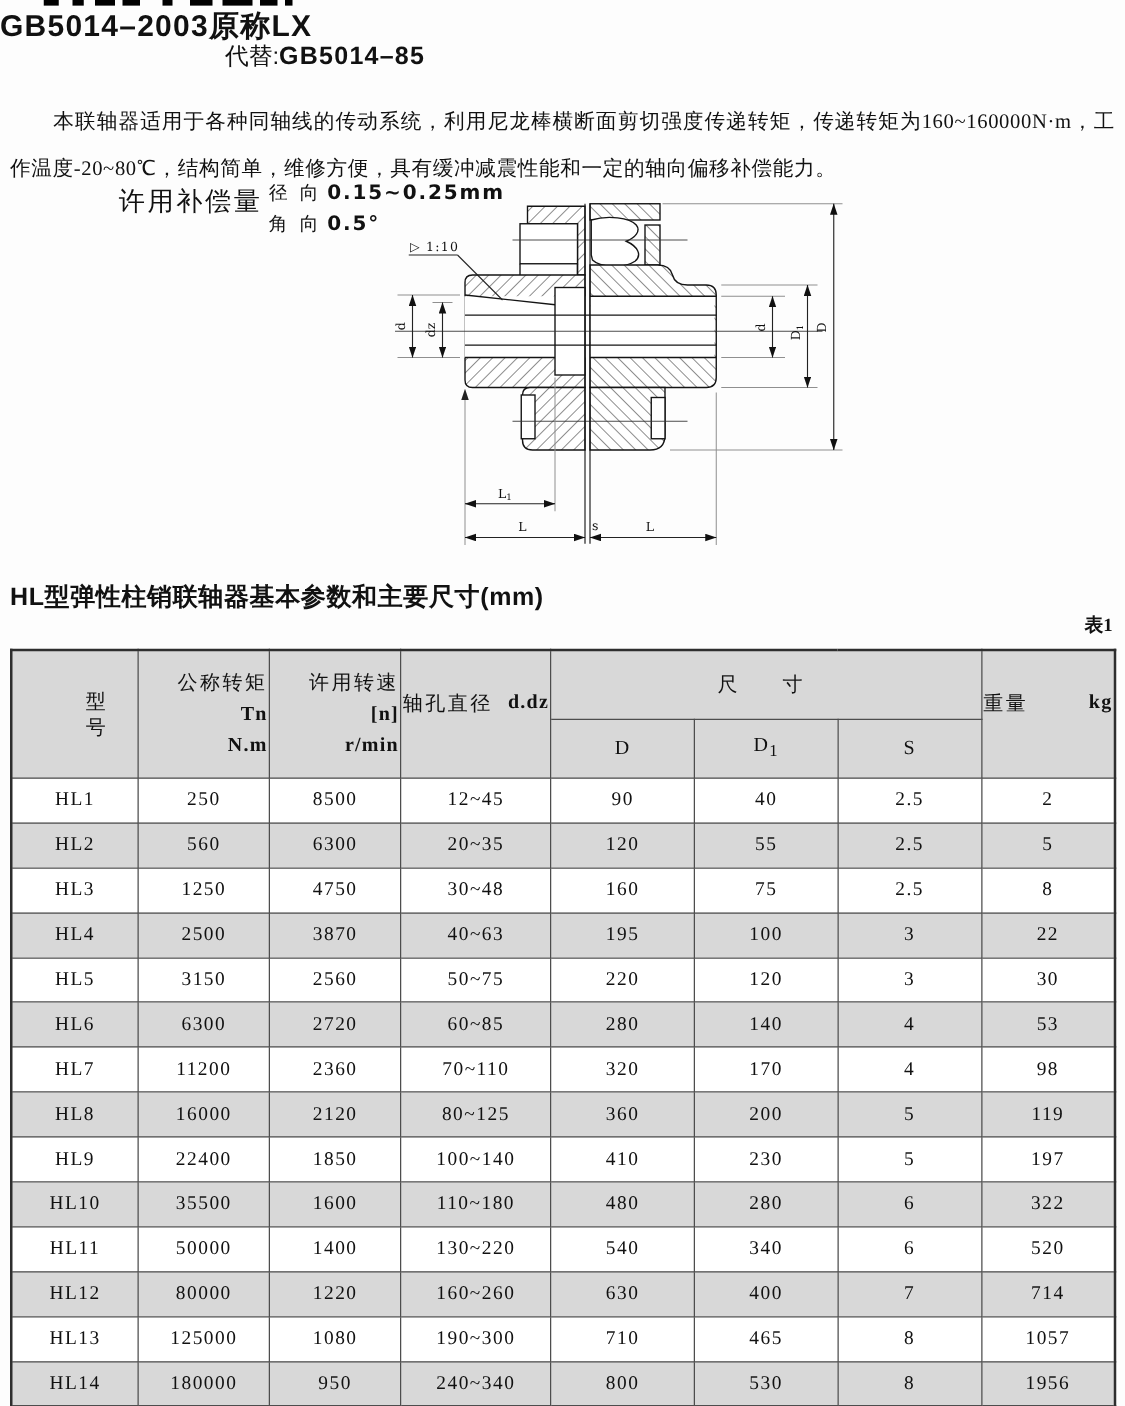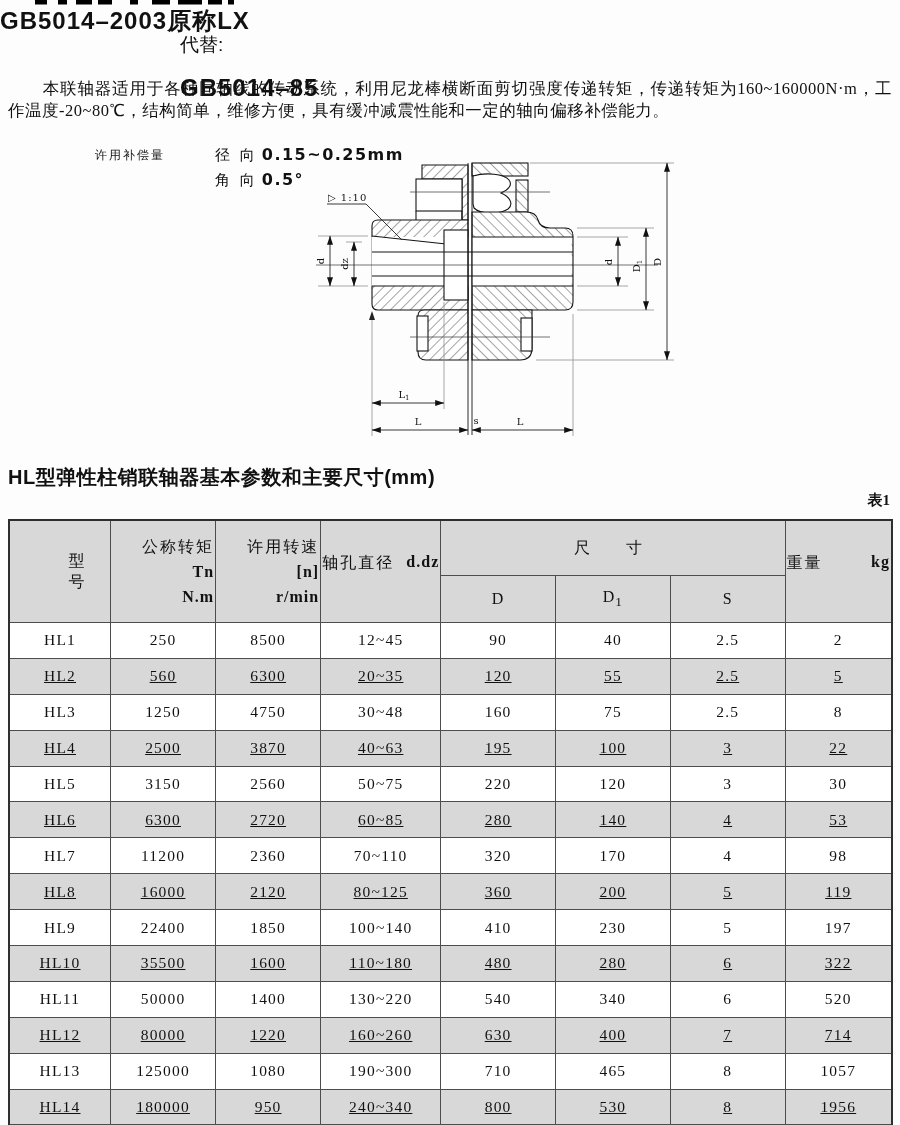--- a/index.html
+++ b/index.html
@@ -5,29 +5,29 @@
   :root{
     --header_bg:#d8d8d8; --row_alt:#d8d8d8; --table_border:#2e2e2e; --text:#111111;
   }
   html,body{margin:0;padding:0;background:#fff;}
   .page{position:relative;width:900px;height:1125px;background:#fdfdfd;overflow:hidden;
         font-family:"Liberation Serif",serif;color:var(--text);}
   .abs{position:absolute;}
 
   .doc-title{top:5px;left:0;width:100%;text-align:left;
     font:700 24px "Liberation Sans",sans-serif;letter-spacing:1px;}
-  .subtitle-row{top:32px;left:180px;display:flex;gap:16px;align-items:baseline;
-    font-family:"Liberation Sans",sans-serif;flex-direction:column;}
+  .subtitle-row{top:32px;left:180px;display:flex;align-items:baseline;
+    font-family:"Liberation Sans",sans-serif;}
   .subtitle-label{font-size:19px;font-weight:400;}
-  .subtitle-value{font-size:24px;font-weight:700;letter-spacing:1px;}
-
-  .intro{top:78px;left:8px;width:884px;font-size:16.5px;line-height:22px;
+  .subtitle-value{font-size:20px;font-weight:700;letter-spacing:1px;}
+
+  .intro{top:78px;left:8px;width:884px;font-size:16.5px;line-height:38px;
     text-align:justify;text-indent:2.1em;letter-spacing:0.5px;}
 
-  .comp-label{top:147px;left:95px;font-size:12px;letter-spacing:2px;}
+  .comp-label{top:147px;left:95px;font-size:21px;letter-spacing:2px;}
   .comp-lines{top:142px;left:215px;}
   .comp-row{height:25px;line-height:25px;white-space:nowrap;}
   .comp-key{font-size:15px;letter-spacing:3px;margin-right:4px;}
   .comp-val{font:700 16px "DejaVu Sans","Liberation Sans",sans-serif;letter-spacing:1.5px;}
 
   .section-title{top:464px;left:8px;font:600 20px "Liberation Sans",sans-serif;letter-spacing:0.5px;}
   .table-no{top:491px;right:10px;font:700 15px "Liberation Serif",serif;}
 
   table.spec{position:absolute;top:519px;left:8px;width:885px;border-collapse:collapse;
     border:2px solid var(--table_border);table-layout:fixed;}
@@ -36,21 +36,21 @@
   tr.h1 th{height:52px;}
   tr.h2 th{height:44px;}
   .th-cn{letter-spacing:2px;font-size:16px;}
   .th-lat{font-weight:700;font-size:16px;letter-spacing:1px;}
   .th-stack{display:flex;flex-direction:column;justify-content:center;line-height:25px;align-items:flex-end;}
   .th-spread{display:flex;flex-direction:row;justify-content:space-between;
     padding:15px 0;height:68px;box-sizing:border-box;}
   th.model-h{letter-spacing:6px;padding-left:40px;}
   th.size-h{letter-spacing:10px;}
   table.spec td{height:32.9px;font-size:15.5px;letter-spacing:1.2px;background:#fff;}
-  table.spec tr.alt td{background:var(--row_alt);text-decoration:underline;}
+  table.spec tr.alt td{background:var(--row_alt);}
   tr.note-row td{height:38px;text-align:left;padding-left:8px;font-size:16px;
     letter-spacing:1.5px;background:#fff;}
 
   .frag{top:0;left:0;}
   svg text{font-family:"DejaVu Serif",serif;font-size:10px;fill:#111;}
 </style>
 </head>
 <body>
 
 <div class="page">

